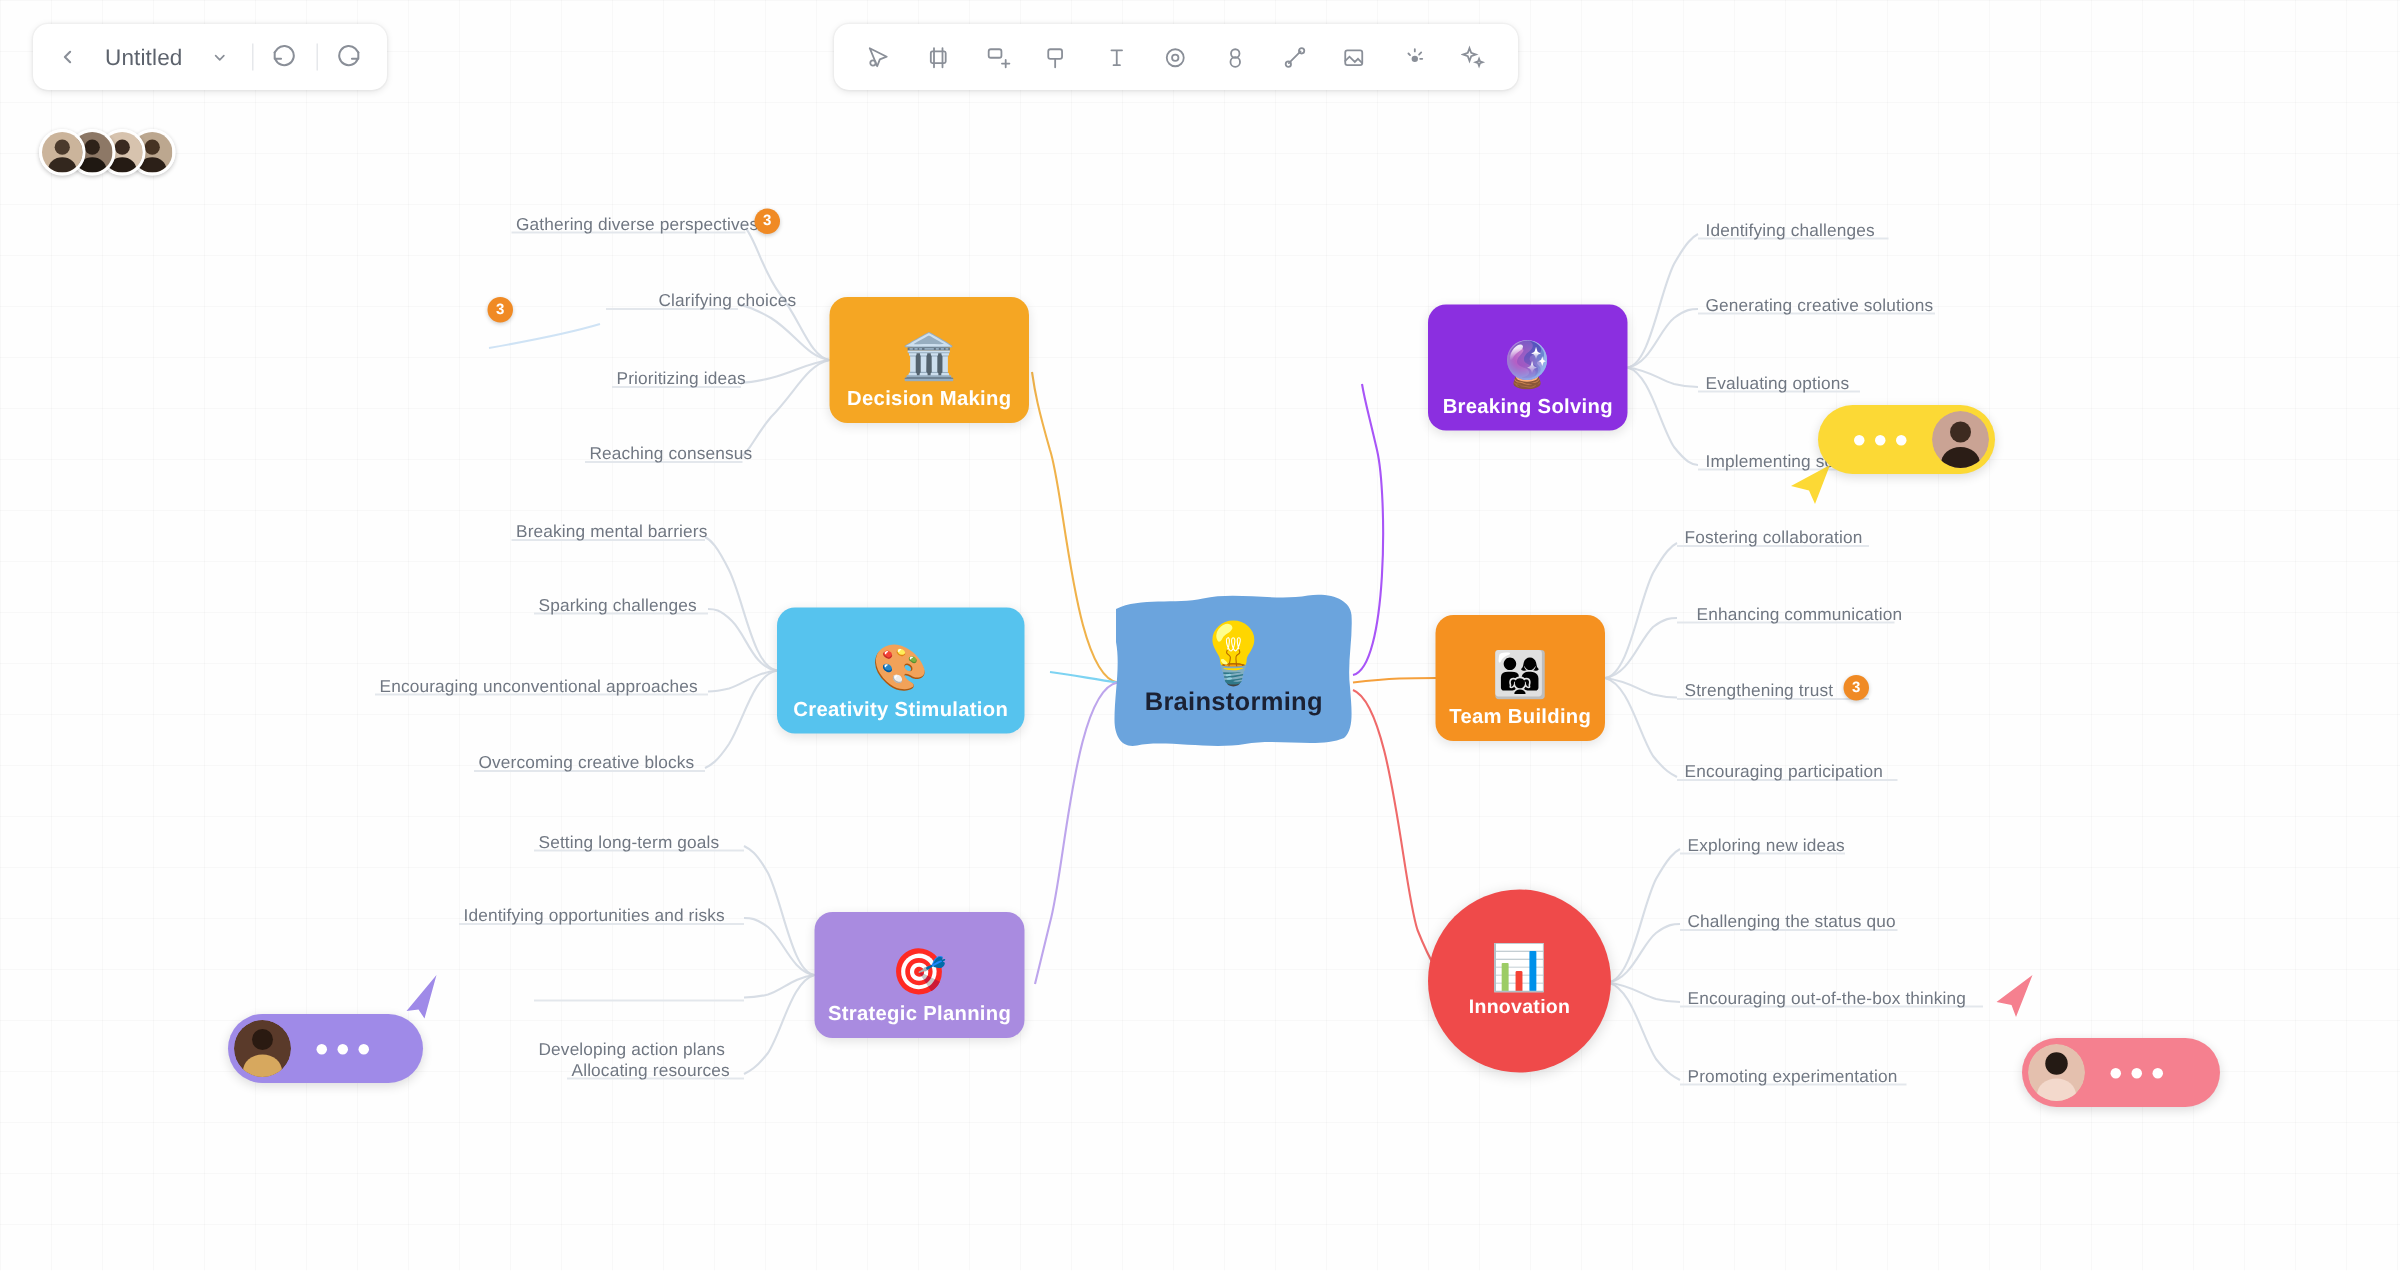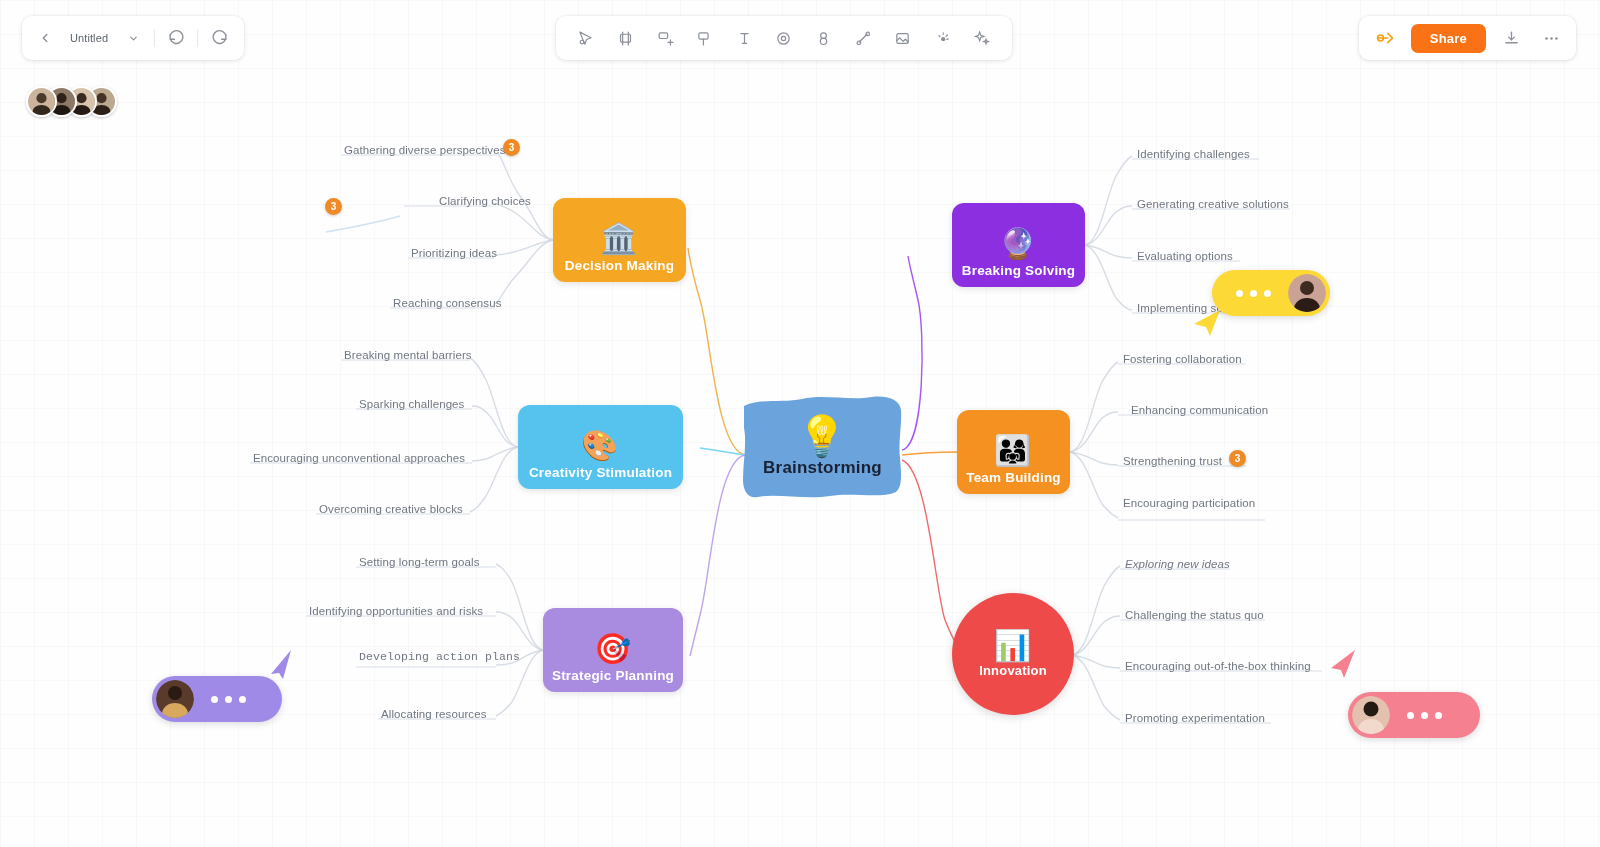--- a/index.html
+++ b/index.html
@@ -33,21 +33,21 @@
   #bar-left { left: 22px; padding: 0 10px 0 8px; gap: 2px; }
   #bar-center { left: 556px; width: 456px; justify-content: space-around; padding: 0 10px; }
   #bar-right { right: 24px; padding: 0 10px 0 12px; gap: 10px; }
 
   .tb-btn {
     width: 30px; height: 30px; border-radius: 6px;
     display: flex; align-items: center; justify-content: center;
     color: #8a8f98; cursor: pointer; flex: none;
   }
   .doc-title {
-    font-size: 11px; color: #5d636d; padding: 0 8px;
+    font-size: 15px; color: #5d636d; padding: 0 8px;
     white-space: nowrap; cursor: text; letter-spacing: .1px;
   }
   .divider { width: 1px; height: 18px; background: #e6e8eb; margin: 0 4px; flex: none; }
 
   #share-btn {
     background: #f97316; color: #fff;
     font-size: 13px; font-weight: bold;
     border-radius: 7px; padding: 7px 19px;
     border: none; cursor: pointer; letter-spacing: .2px;
   }
@@ -297,44 +297,20 @@
         </svg>
     </div>
     <div class="tb-btn">
       <svg width="17" height="17" viewBox="0 0 24 24" fill="none" stroke="currentColor" stroke-width="1.7" stroke-linecap="round">
           <path d="M8 3l1.6 4.4L14 9l-4.4 1.6L8 15l-1.6-4.4L2 9l4.4-1.6z"></path>
           <path d="M17 13l.9 2.4 2.4.9-2.4.9-.9 2.4-.9-2.4-2.4-.9 2.4-.9z"></path>
         </svg>
     </div>
   </div>
 
-  <div class="topbar" id="bar-right">
-    <div class="brand-icon">
-      <svg width="22" height="22" viewBox="0 0 24 24" fill="none" stroke="currentColor" stroke-width="1.7" stroke-linecap="round">
-          <path d="M4 12h10"></path>
-          <path d="M14 7l5 5-5 5"></path>
-          <circle cx="6" cy="12" r="3.2"></circle>
-        </svg>
-    </div>
-    <button id="share-btn">Share</button>
-    <div class="tb-btn">
-      <svg width="17" height="17" viewBox="0 0 24 24" fill="none" stroke="currentColor" stroke-width="1.8" stroke-linecap="round" stroke-linejoin="round">
-          <path d="M12 3v11"></path>
-          <path d="M8 10l4 4 4-4"></path>
-          <path d="M4 18h16"></path>
-        </svg>
-    </div>
-    <div class="tb-btn">
-      <svg width="17" height="17" viewBox="0 0 24 24" fill="currentColor">
-          <circle cx="5" cy="12" r="1.8"></circle>
-          <circle cx="12" cy="12" r="1.8"></circle>
-          <circle cx="19" cy="12" r="1.8"></circle>
-        </svg>
-    </div>
-  </div>
 
   <div id="avatars">
     <div class="av" style="z-index:4">
       <svg class="face" viewBox="0 0 32 32">
           <rect width="32" height="32" fill="#cbb49b"></rect>
           <circle cx="16" cy="12" r="6" fill="#4b3a2c"></circle>
           <ellipse cx="16" cy="29" rx="11" ry="9" fill="#33271e"></ellipse>
         </svg>
     </div>
     <div class="av" style="z-index:3">
@@ -411,35 +387,35 @@
   <div class="leaf" style="left:408px; top:245px;">Prioritizing ideas</div>
   <div class="leaf" style="left:390px; top:295px;">Reaching consensus</div>
 
   <div class="leaf" style="left:341px; top:347px;">Breaking mental barriers</div>
   <div class="leaf" style="left:356px; top:396px;">Sparking challenges</div>
   <div class="leaf" style="left:250px; top:450px;">Encouraging unconventional approaches</div>
   <div class="leaf" style="left:316px; top:501px;">Overcoming creative blocks</div>
 
   <div class="leaf" style="left:356px; top:554px;">Setting long-term goals</div>
   <div class="leaf" style="left:306px; top:603px;">Identifying opportunities and risks</div>
-  <div class="leaf" style="left:356px; top:648px;font-family:Liberation Mono, monospace;">Developing action plans</div>
+  <div class="leaf" style="left:356px; top:692px;">Developing action plans</div>
   <div class="leaf" style="left:378px; top:706px;">Allocating resources</div>
 
   <div class="leaf" style="left:1134px; top:146px;">Identifying challenges</div>
   <div class="leaf" style="left:1134px; top:196px;">Generating creative solutions</div>
   <div class="leaf" style="left:1134px; top:248px;">Evaluating options</div>
   <div class="leaf" style="left:1134px; top:300px;">Implementing solutions</div>
 
   <div class="leaf" style="left:1120px; top:351px;">Fostering collaboration</div>
   <div class="leaf" style="left:1128px; top:402px;text-align:center;">Enhancing communication</div>
   <div class="leaf" style="left:1120px; top:453px;">Strengthening trust</div>
   <div class="badge" style="left:1229px;top:450px;">3</div>
-  <div class="leaf" style="left:1120px; top:495px;">Encouraging participation</div>
-
-  <div class="leaf" style="left:1122px; top:556px;font-style:italic;">Exploring new ideas</div>
+  <div class="leaf" style="left:1120px; top:507px;">Encouraging participation</div>
+
+  <div class="leaf" style="left:1122px; top:556px;">Exploring new ideas</div>
   <div class="leaf" style="left:1122px; top:607px;">Challenging the status quo</div>
   <div class="leaf" style="left:1122px; top:658px;">Encouraging out-of-the-box thinking</div>
   <div class="leaf" style="left:1122px; top:710px;">Promoting experimentation</div>
 
   <svg class="cursor-arrow" style="left:1190px; top:308px;" width="34" height="30" viewBox="0 0 34 30">
     <path d="M30 2 L4 16 L16 19 L20 28 Z" fill="#fcd935"></path>
   </svg>
   <div class="cbubble" style="left:1212px; top:270px; width:118px; background:#fcd935; flex-direction:row-reverse; padding-right:4px;">
     <div class="cav">
       <svg viewBox="0 0 38 38">

